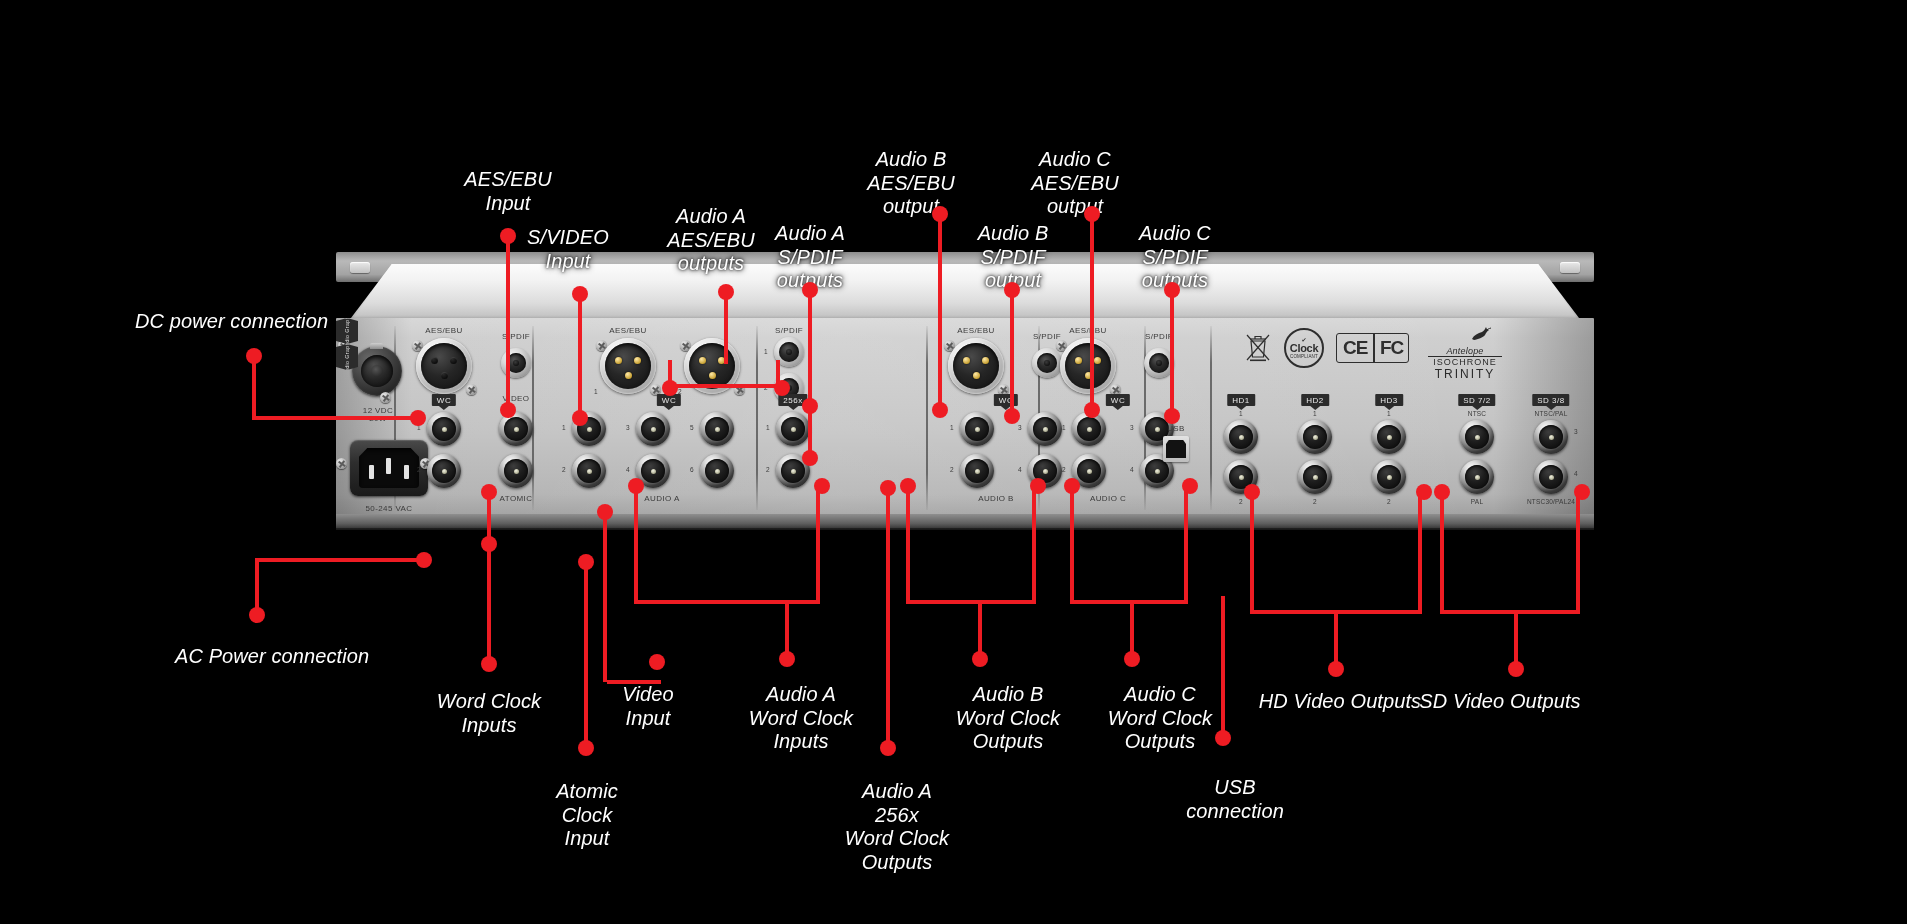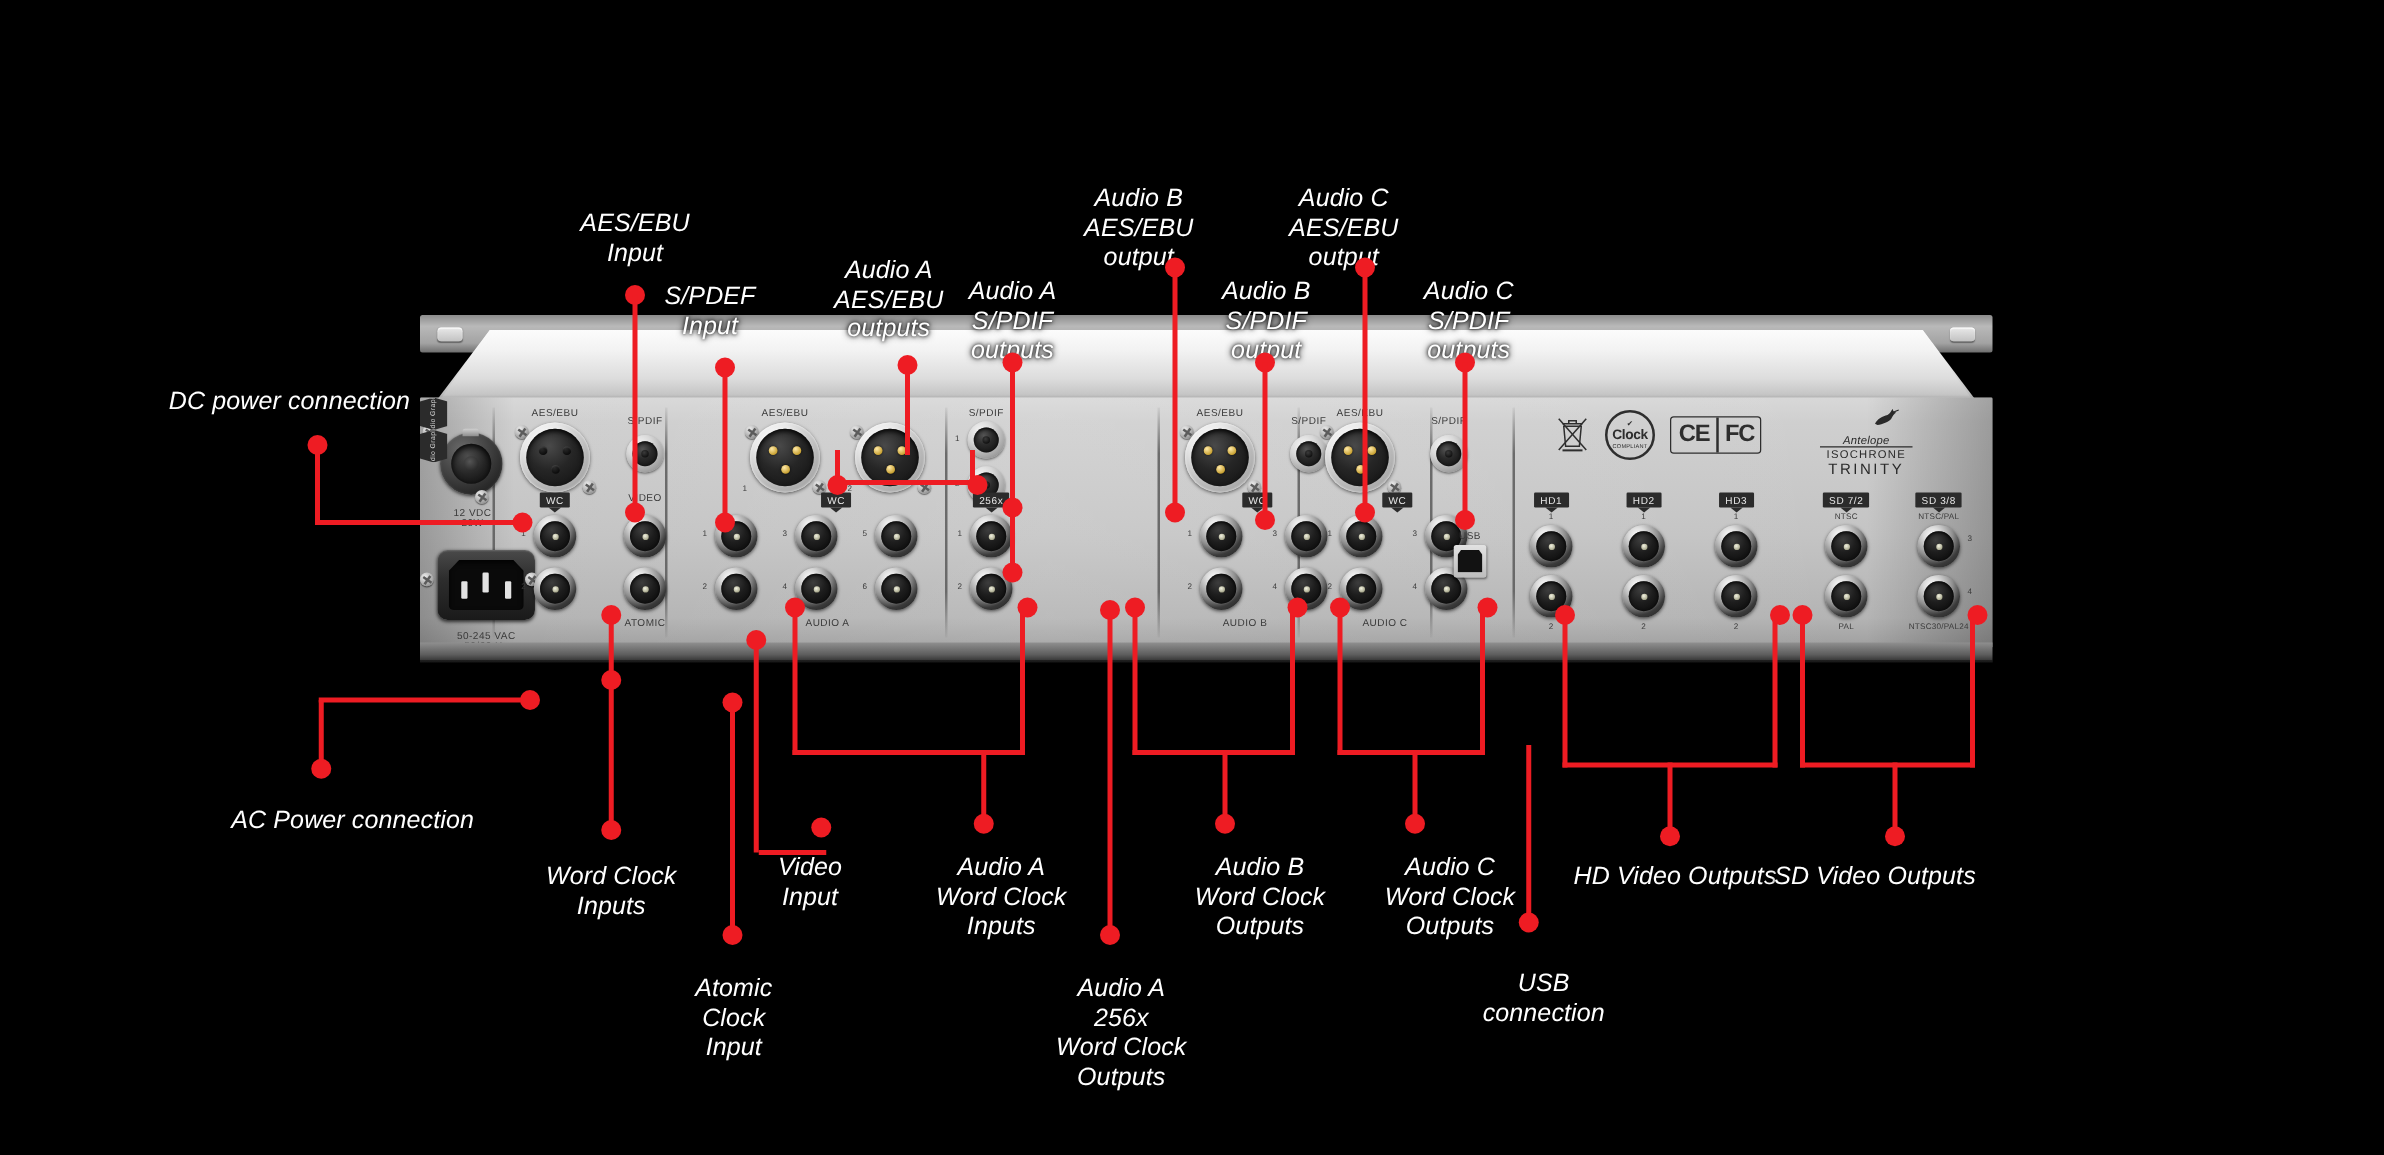--- a/index.html
+++ b/index.html
@@ -490,21 +490,21 @@
         <div class="rohs cert" style="left:948px; top:10px;">
           <div style="font-size:6px;line-height:1;">✔</div>
           <div class="r1">Clock</div>
           <div class="r2">COMPLIANT</div>
         </div>
         <div class="cemark cert" style="left:1000px; top:15px;">
           <div class="ce">CE</div>
           <div class="sep"></div>
           <div class="fc">FC</div>
         </div>
-        <div class="cert" style="left:1092px; top:8px;margin-left:28px;">
+        <div class="cert" style="left:1092px; top:8px;">
           <svg width="70" height="16" viewBox="0 0 70 16">
             <path d="M44 13 C46 9 50 7 54 6 C56 5 57 3 58 1 C58.5 3 59.5 4 61 4 C59 5 58 7 57 9 C55 11.5 50 13.5 46 14 Z" fill="#2a2a2a"></path>
             <path d="M57.5 5 C59 3.5 61 2.5 63 2" stroke="#2a2a2a" stroke-width="1" fill="none"></path>
           </svg>
           <div class="brand" style="width:74px;">
             <div class="b1">Antelope</div>
             <div class="b2">ISOCHRONE</div>
             <div class="b3">TRINITY</div>
           </div>
         </div>
@@ -552,33 +552,33 @@
     
   </div>
   <div id="refl-fade"></div>
 
   <div class="callout ca-l" style="left:135px; top:310px; width:230px;">DC power connection</div>
   <div class="dot" style="left:246px; top:348px;"></div>
   <div class="lead v" style="left:252px; top:356px; height:62px;"></div>
   <div class="lead h" style="left:252px; top:416px; width:168px;"></div>
   <div class="dot" style="left:410px; top:410px;"></div>
 
-  <div class="callout ca-l" style="left:185px; top:645px; width:230px;">AC Power connection</div>
+  <div class="callout ca-l" style="left:175px; top:645px; width:230px;">AC Power connection</div>
   <div class="dot" style="left:249px; top:607px;"></div>
   <div class="lead v" style="left:255px; top:560px; height:52px;"></div>
   <div class="lead h" style="left:255px; top:558px; width:170px;"></div>
   <div class="dot" style="left:416px; top:552px;"></div>
 
   <div class="callout ca-c" style="left:443px; top:168px; width:130px;">AES/EBU
 Input</div>
   <div class="dot" style="left:500px; top:228px;"></div>
   <div class="lead v" style="left:506px; top:236px; height:176px;"></div>
   <div class="dot" style="left:500px; top:402px;"></div>
 
-  <div class="callout ca-c" style="left:503px; top:226px; width:130px;">S/PDEF
+  <div class="callout ca-c" style="left:503px; top:226px; width:130px;">S/VIDEO
 Input</div>
   <div class="dot" style="left:572px; top:286px;"></div>
   <div class="lead v" style="left:578px; top:294px; height:124px;"></div>
   <div class="dot" style="left:572px; top:410px;"></div>
 
   <div class="callout ca-c" style="left:626px; top:205px; width:170px;">Audio A
 AES/EBU
 outputs</div>
   <div class="dot" style="left:718px; top:284px;"></div>
   <div class="lead v" style="left:724px; top:292px; height:72px;"></div>

